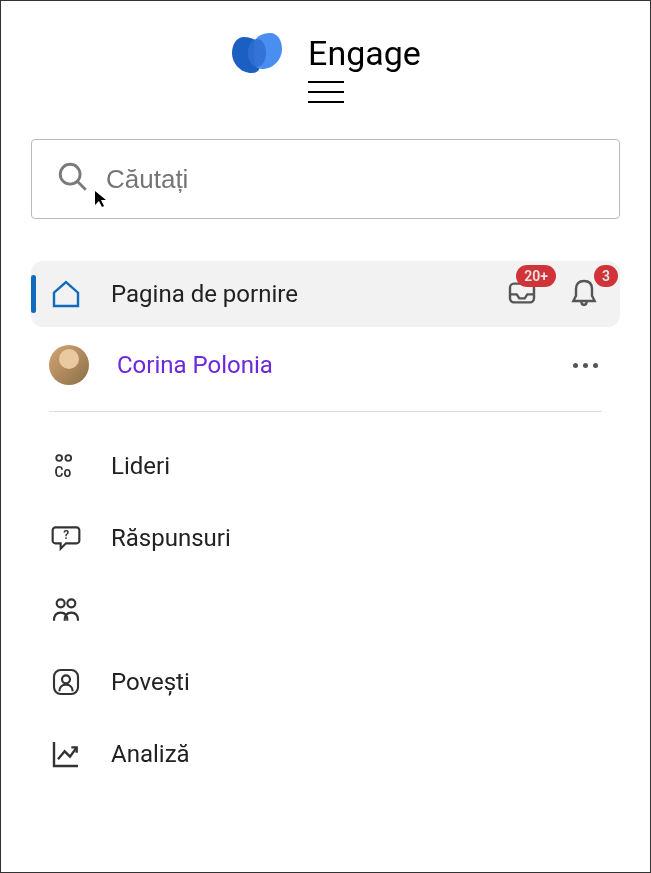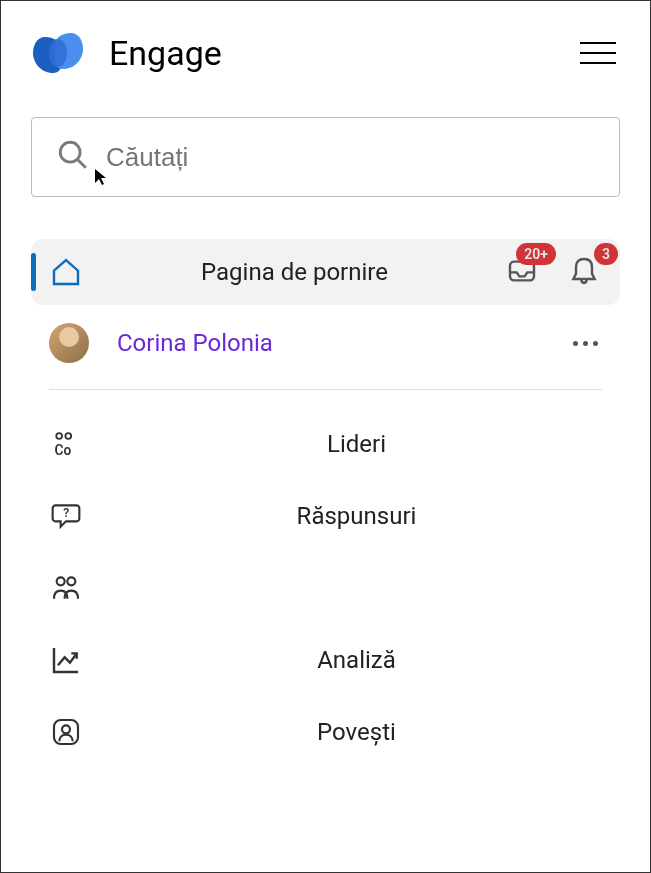--- a/index.html
+++ b/index.html
@@ -15,21 +15,22 @@
       border: 1px solid #333;
       overflow: hidden;
     }
     .container {
       padding: 28px 30px 0 30px;
     }
     .header {
       display: flex;
       align-items: center;
       justify-content: space-between;
-      margin-bottom: 40px;
+      margin-bottom: 32px;
+      flex-direction: column;
     }
     .brand {
       display: flex;
       align-items: center;
       gap: 24px;
     }
     .logo {
       width: 54px;
       height: 48px;
     }
@@ -107,21 +108,20 @@
     .nav-icon {
       width: 34px;
       height: 34px;
       display: flex;
       align-items: center;
       justify-content: center;
       flex-shrink: 0;
     }
     .nav-label {
       flex: 1;
-      text-align: center;
     }
     .right-icons {
       display: flex;
       align-items: center;
       gap: 28px;
     }
     .icon-badge-wrap {
       position: relative;
       width: 34px;
       height: 34px;
@@ -296,35 +296,35 @@
           <circle cx="8" cy="7" r="3"></circle>
           <circle cx="16" cy="7" r="3"></circle>
           <path d="M3 20 C3 16 5 14 8 14 C11 14 13 16 13 20"></path>
           <path d="M11 20 C11 16 13 14 16 14 C19 14 21 16 21 20"></path>
         </svg>
       </div>
     </div>
 
     <div class="nav-item">
       <div class="nav-icon">
+        <svg viewBox="0 0 24 24" width="32" height="32" fill="none" stroke="#333" stroke-width="1.6">
+          <rect x="3" y="3" width="18" height="18" rx="5"></rect>
+          <circle cx="12" cy="10" r="3"></circle>
+          <path d="M7 19 C7 16 9 14 12 14 C15 14 17 16 17 19"></path>
+        </svg>
+      </div>
+      <div class="nav-label">Povești</div>
+    </div>
+
+    <div class="nav-item">
+      <div class="nav-icon">
         <svg viewBox="0 0 24 24" width="32" height="32" fill="none" stroke="#333" stroke-width="1.8">
           <path d="M3 3 L3 21 L21 21"></path>
           <path d="M6 16 L11 10 L15 14 L20 7"></path>
           <path d="M16 7 L20 7 L20 11"></path>
         </svg>
       </div>
       <div class="nav-label">Analiză</div>
     </div>
 
-    <div class="nav-item">
-      <div class="nav-icon">
-        <svg viewBox="0 0 24 24" width="32" height="32" fill="none" stroke="#333" stroke-width="1.6">
-          <rect x="3" y="3" width="18" height="18" rx="5"></rect>
-          <circle cx="12" cy="10" r="3"></circle>
-          <path d="M7 19 C7 16 9 14 12 14 C15 14 17 16 17 19"></path>
-        </svg>
-      </div>
-      <div class="nav-label">Povești</div>
-    </div>
-
   </div>
 
 </div>
 
 </body></html>

